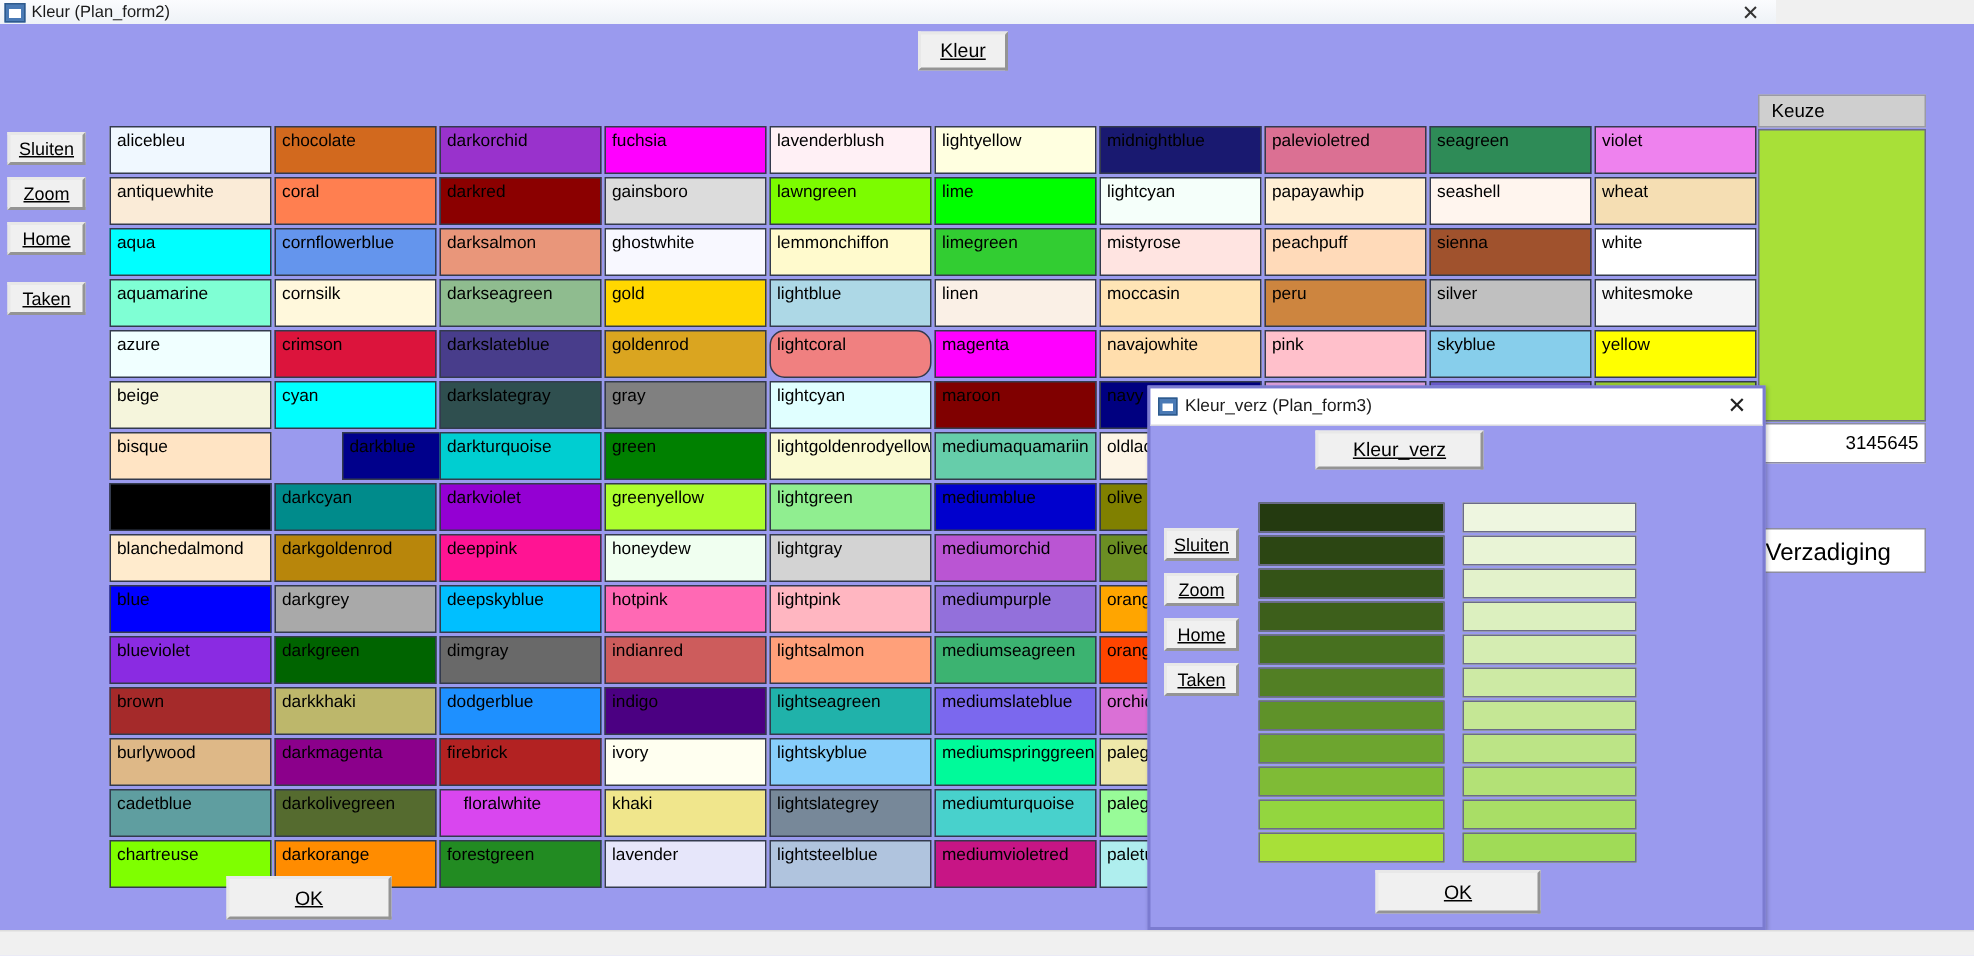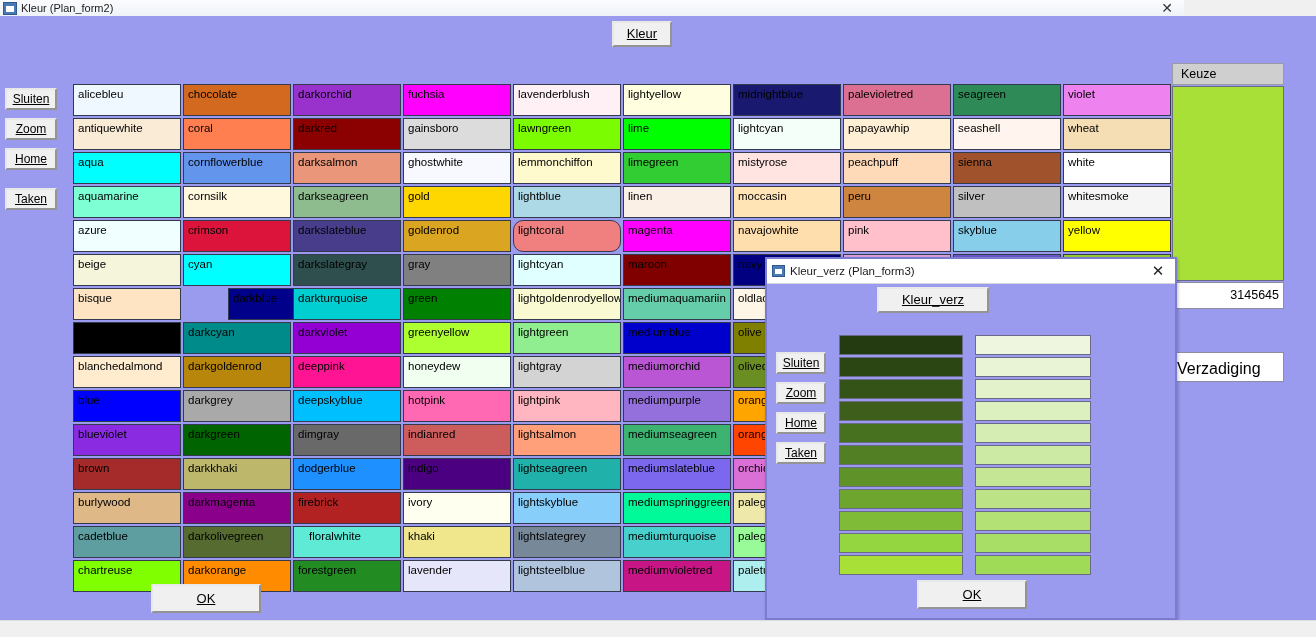--- a/index.html
+++ b/index.html
@@ -431,21 +431,21 @@
         <div class="cell" style="background: rgb(178, 34, 34); color: rgb(0, 0, 0);">firebrick</div>
         <div class="cell" style="background: rgb(255, 255, 240); color: rgb(0, 0, 0);">ivory</div>
         <div class="cell" style="background: rgb(135, 206, 250); color: rgb(0, 0, 0);">lightskyblue</div>
         <div class="cell" style="background: rgb(0, 250, 154); color: rgb(0, 0, 0);">mediumspringgreen</div>
         <div class="cell" style="background: rgb(238, 232, 170); color: rgb(0, 0, 0);">palegoldenrod</div>
         <div class="cell" style="background: rgb(250, 128, 114); color: rgb(0, 0, 0);">salmon</div>
         <div class="cell" style="background: rgb(216, 191, 216); color: rgb(0, 0, 0);">thistle</div>
         <div class="cell" style="background: rgb(154, 154, 238); color: rgb(0, 0, 0); border: none;"></div>
         <div class="cell" style="background: rgb(95, 158, 160); color: rgb(0, 0, 0);">cadetblue</div>
         <div class="cell" style="background: rgb(85, 107, 47); color: rgb(0, 0, 0);">darkolivegreen</div>
-        <div class="cell" style="background: #5eead4; color: rgb(0, 0, 0); padding-left: 15px;">floralwhite</div>
+        <div class="cell" style="background: #d946ef; color: rgb(0, 0, 0); padding-left: 15px;">floralwhite</div>
         <div class="cell" style="background: rgb(240, 230, 140); color: rgb(0, 0, 0);">khaki</div>
         <div class="cell" style="background: rgb(119, 136, 153); color: rgb(0, 0, 0);">lightslategrey</div>
         <div class="cell" style="background: rgb(72, 209, 204); color: rgb(0, 0, 0);">mediumturquoise</div>
         <div class="cell" style="background: rgb(152, 251, 152); color: rgb(0, 0, 0);">palegreen</div>
         <div class="cell" style="background: rgb(244, 164, 96); color: rgb(0, 0, 0);">sandybrown</div>
         <div class="cell" style="background: rgb(255, 99, 71); color: rgb(0, 0, 0);">tomato</div>
         <div class="cell" style="background: rgb(154, 154, 238); color: rgb(0, 0, 0); border: none;"></div>
         <div class="cell" style="background: rgb(127, 255, 0); color: rgb(0, 0, 0);">chartreuse</div>
         <div class="cell" style="background: rgb(255, 140, 0); color: rgb(0, 0, 0);">darkorange</div>
         <div class="cell" style="background: rgb(34, 139, 34); color: rgb(0, 0, 0);">forestgreen</div>

